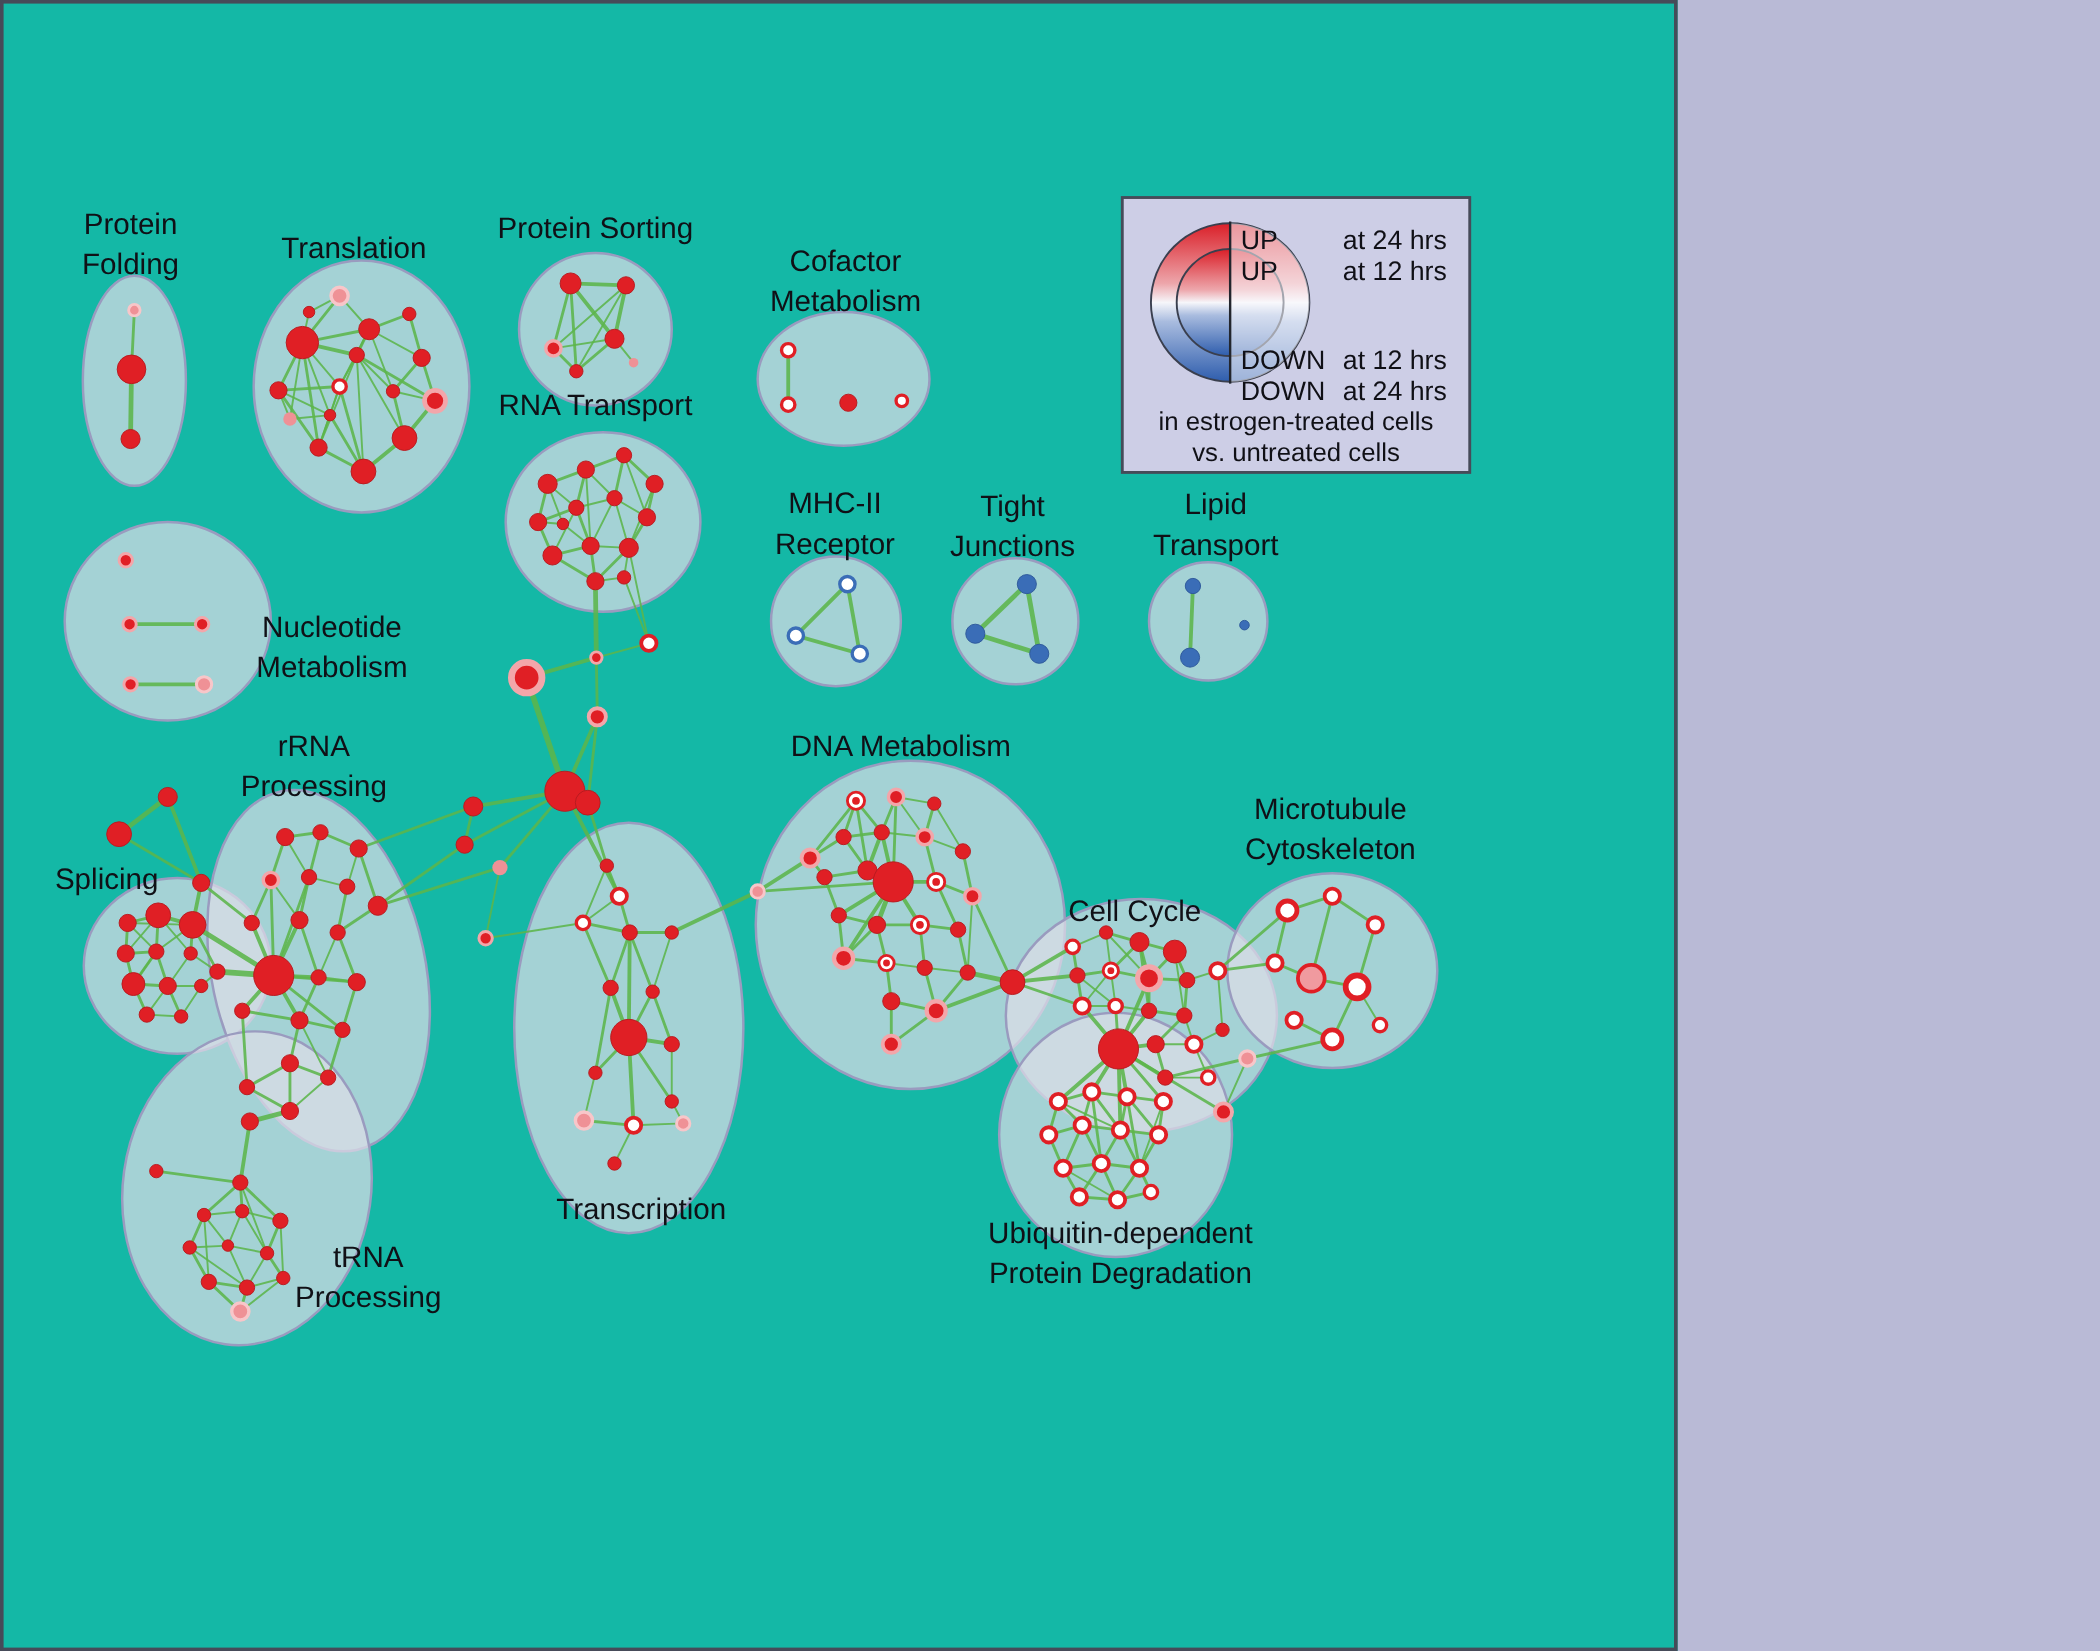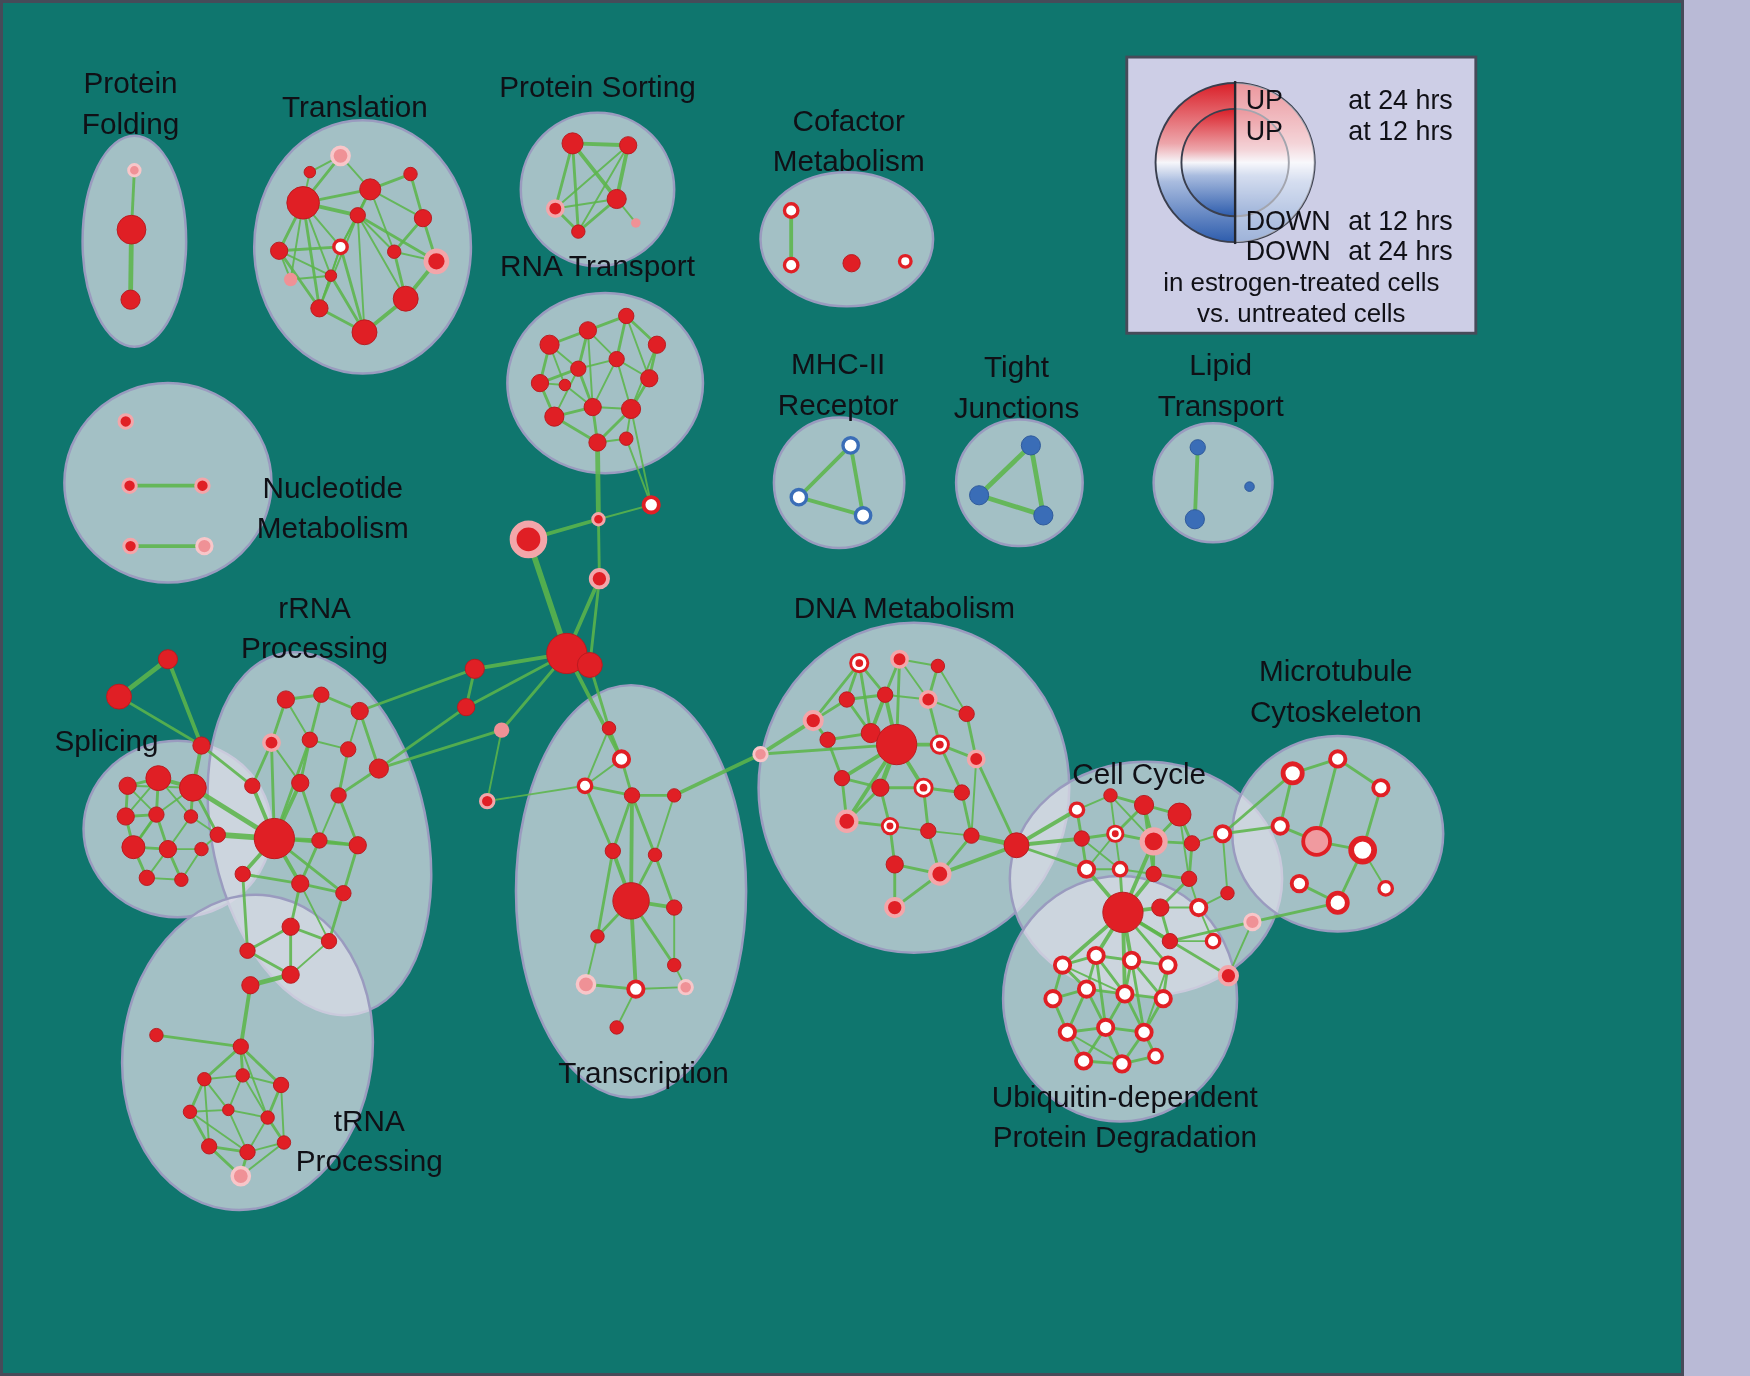--- a/index.html
+++ b/index.html
@@ -1,18 +1,18 @@
 <!DOCTYPE html>
 <html><head>
 <meta charset="utf-8">
 <style>
   html,body{margin:0;padding:0;background:#b9bad6;}
   .figure{
-    position:relative;width:1684px;height:1376px;box-sizing:border-box;
-    background:#0f766e;border:3px solid #464b59;overflow:hidden;
+    position:relative;width:1398px;height:1376px;box-sizing:border-box;
+    background:#14b8a6;border:3px solid #464b59;overflow:hidden;
     font-family:"Liberation Sans", sans-serif;
   }
   svg{display:block;width:100%;height:100%;font-family:"Liberation Sans", sans-serif;}
 </style>
 </head>
 <body>
 
 <div class="figure">
   <svg id="net" viewBox="0 0 1750 1376">
       <ellipse cx="137" cy="222" rx="54" ry="110" transform="rotate(0 137 222)" fill="#dcdce8" fill-opacity="0.72" stroke="#9a9bbf" stroke-width="2.6"></ellipse>

